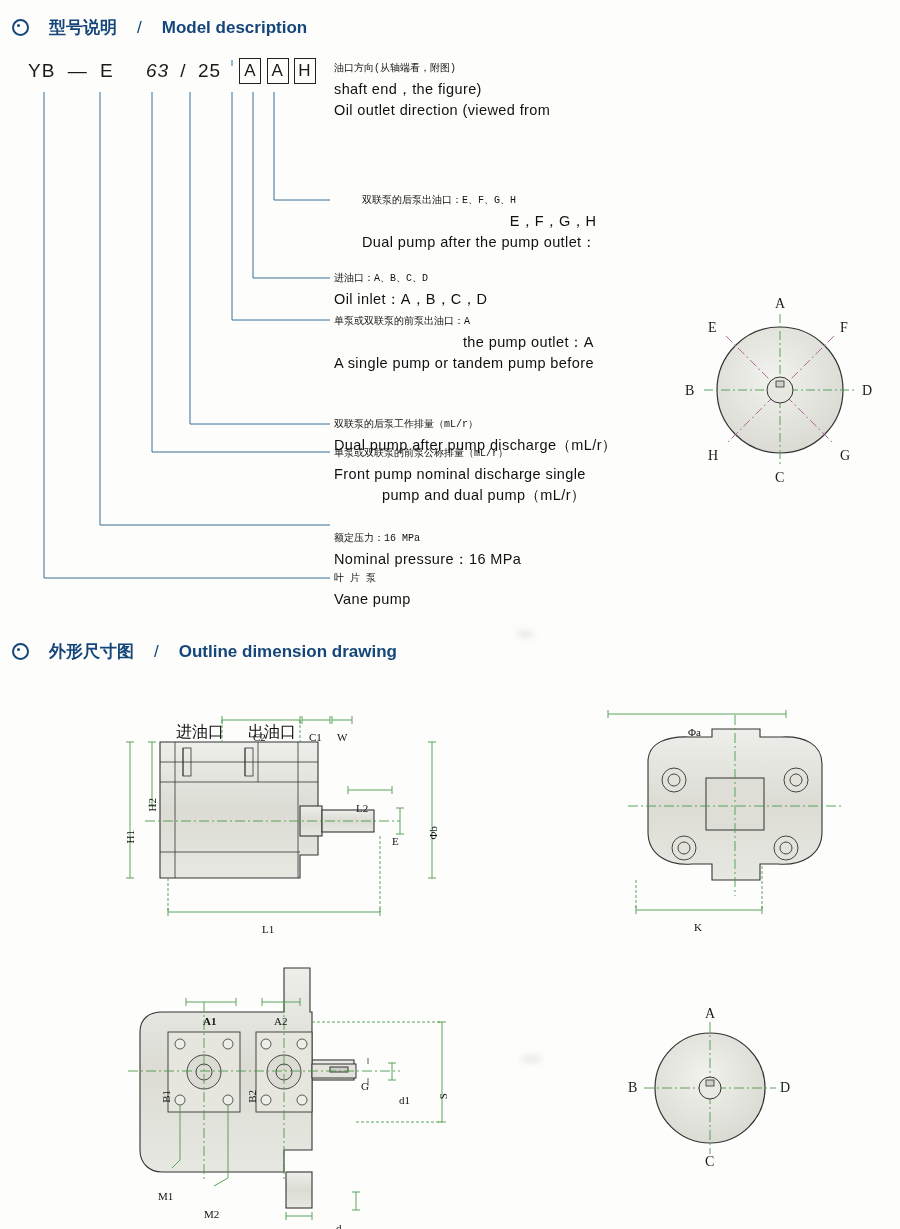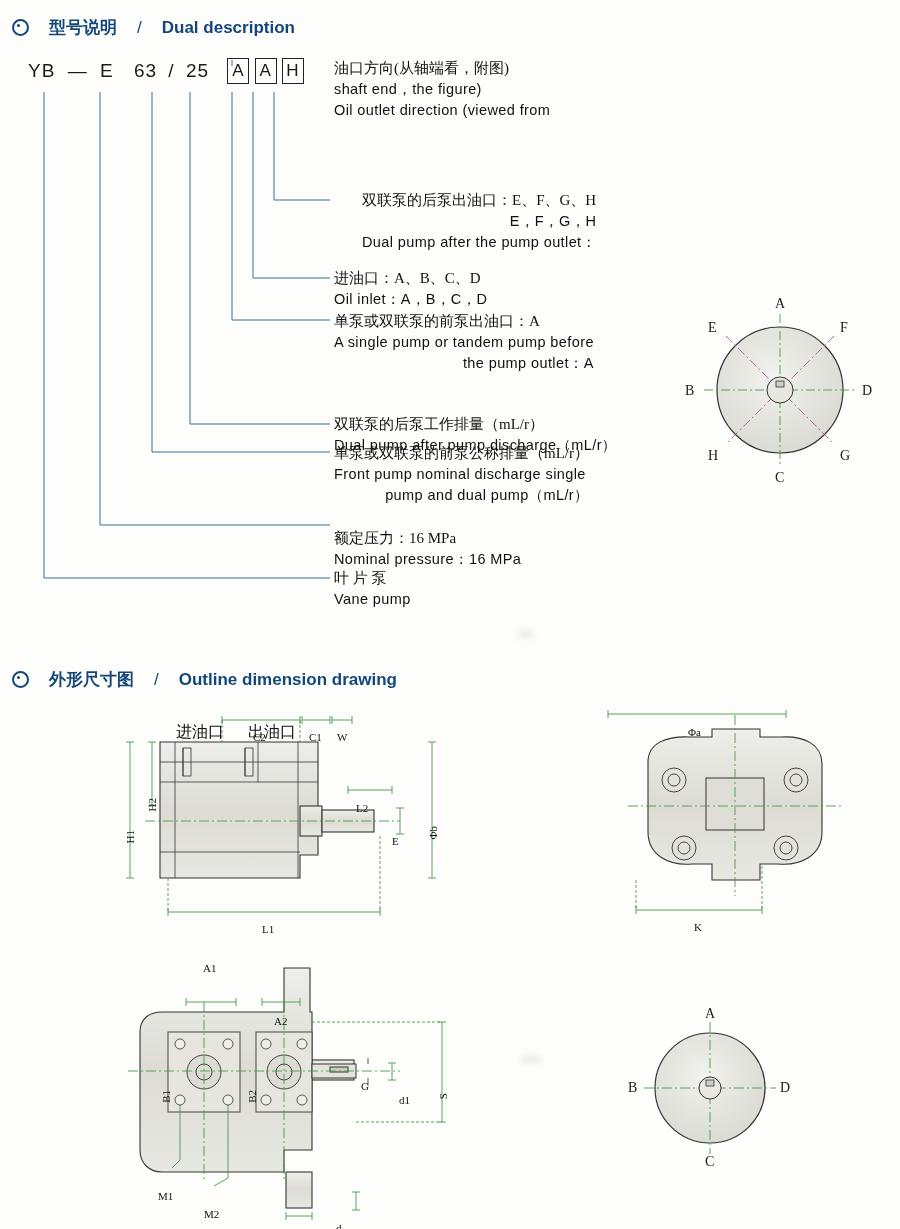--- a/index.html
+++ b/index.html
@@ -37,21 +37,21 @@
   .boxchar{
     border:1px solid #222;
     width:20px;height:24px;line-height:24px;text-align:center;
     font-size:17px;margin-left:-1px;
   }
   .leaders{position:absolute;left:0;top:0;}
   .desc{
     position:absolute;font-size:14.5px;line-height:21px;color:#111;
     white-space:nowrap;
   }
-  .desc .zh{font-family:Liberation Serif, serif;font-size:15px;}
+  .desc .zh{font-family:Liberation Mono, monospace;font-size:10px;}
   .desc .en{font-family:"Liberation Sans", sans-serif;letter-spacing:.4px;}
   .desc .en.indent{display:block;text-align:right;}
 
   
   .dial-wrap{position:absolute;}
   .dial-label{position:absolute;font-size:14px;font-family:"Liberation Serif",serif;}
 
   
   .dim-label{position:absolute;font-size:11px;font-family:"Liberation Serif",serif;color:#111;margin-top:30px;}
   .dim-label.v{writing-mode:vertical-rl;transform:rotate(180deg);}
@@ -59,28 +59,28 @@
   svg{position:absolute;left:0;top:0;overflow:visible;}
   .smudge{position:absolute;background:rgba(200,200,190,.35);border-radius:50%;filter:blur(3px);}
 </style>
 </head>
 <body>
 
 <div class="section-head" style="left:12px;top:16px;">
   <span class="ring"></span>
   <span class="cn">型号说明</span>
   <span class="slash">/</span>
-  <span>Dual description</span>
+  <span>Model description</span>
 </div>
 
 <div class="code-row">
   <span>YB</span>
   <span style="margin:0 6px;">—</span>
   <span>E</span>
-  <span style="margin-left:14px;">63</span>
+  <span style="margin-left:26px;font-style:italic;">63</span>
   <span style="margin:0 5px;">/</span>
   <span>25</span>
   <span class="boxchar" style="margin-left:12px;">A</span>
   <span class="boxchar">A</span>
   <span class="boxchar">H</span>
 </div>
 
 <svg class="leaders" width="900" height="1229">
   <g stroke="#3b6f96" stroke-width="1" fill="none">
 
@@ -114,22 +114,22 @@
   <div class="en">Dual pump after the pump outlet：</div>
 </div>
 
 <div class="desc" style="left:334px;top:268px;">
   <div class="zh">进油口：A、B、C、D</div>
   <div class="en">Oil inlet：A，B，C，D</div>
 </div>
 
 <div class="desc" style="left:334px;top:311px;">
   <div class="zh">单泵或双联泵的前泵出油口：A</div>
+  <div class="en indent">the pump outlet：A</div>
   <div class="en">A single pump or tandem pump before</div>
-  <div class="en indent">the pump outlet：A</div>
 </div>
 
 <div class="desc" style="left:334px;top:414px;">
   <div class="zh">双联泵的后泵工作排量（mL/r）</div>
   <div class="en">Dual pump after pump discharge（mL/r）</div>
 </div>
 
 <div class="desc" style="left:334px;top:443px;">
   <div class="zh">单泵或双联泵的前泵公称排量（mL/r）</div>
   <div class="en">Front pump nominal discharge single</div>
@@ -171,21 +171,21 @@
   <span class="dial-label" style="left:85px;top:-4px;">A</span>
   <span class="dial-label" style="left:150px;top:20px;">F</span>
   <span class="dial-label" style="left:172px;top:83px;">D</span>
   <span class="dial-label" style="left:150px;top:148px;">G</span>
   <span class="dial-label" style="left:85px;top:170px;">C</span>
   <span class="dial-label" style="left:18px;top:148px;">H</span>
   <span class="dial-label" style="left:-5px;top:83px;">B</span>
   <span class="dial-label" style="left:18px;top:20px;">E</span>
 </div>
 
-<div class="section-head" style="left:12px;top:668px;">
+<div class="section-head" style="left:12px;top:640px;">
   <span class="ring"></span>
   <span class="cn">外形尺寸图</span>
   <span class="slash">/</span>
   <span>Outline dimension drawing</span>
 </div>
 
 <svg style="left:0;top:0;" width="900" height="1229">
   <defs>
     <linearGradient id="gmetal" x1="0" y1="0" x2="0" y2="1">
       <stop offset="0%" stop-color="#eeeeea"></stop>
@@ -345,21 +345,21 @@
 
     <path d="M180 1105 L180 1160 L172 1168"></path>
     <path d="M228 1105 L228 1178 L214 1186"></path>
   </g>
   <g stroke="#333" stroke-width=".8" fill="none">
     <path d="M368 1058 L368 1064 M368 1078 L368 1086"></path>
   </g>
 </svg>
 
 <div>
-  <span class="dim-label" style="left:203px;top:932px;">A1</span>
+  <span class="dim-label" style="left:203px;top:985px;font-weight:bold;">A1</span>
   <span class="dim-label" style="left:274px;top:985px;">A2</span>
   <span class="dim-label v" style="left:160px;top:1060px;">B1</span>
   <span class="dim-label v" style="left:246px;top:1060px;">B2</span>
   <span class="dim-label" style="left:361px;top:1050px;">G</span>
   <span class="dim-label" style="left:399px;top:1064px;">d1</span>
   <span class="dim-label v" style="left:437px;top:1063px;">S</span>
   <span class="dim-label" style="left:158px;top:1160px;">M1</span>
   <span class="dim-label" style="left:204px;top:1178px;">M2</span>
   <span class="dim-label" style="left:336px;top:1192px;">d</span>
   <span class="dim-label" style="left:292px;top:1203px;">Q</span>

